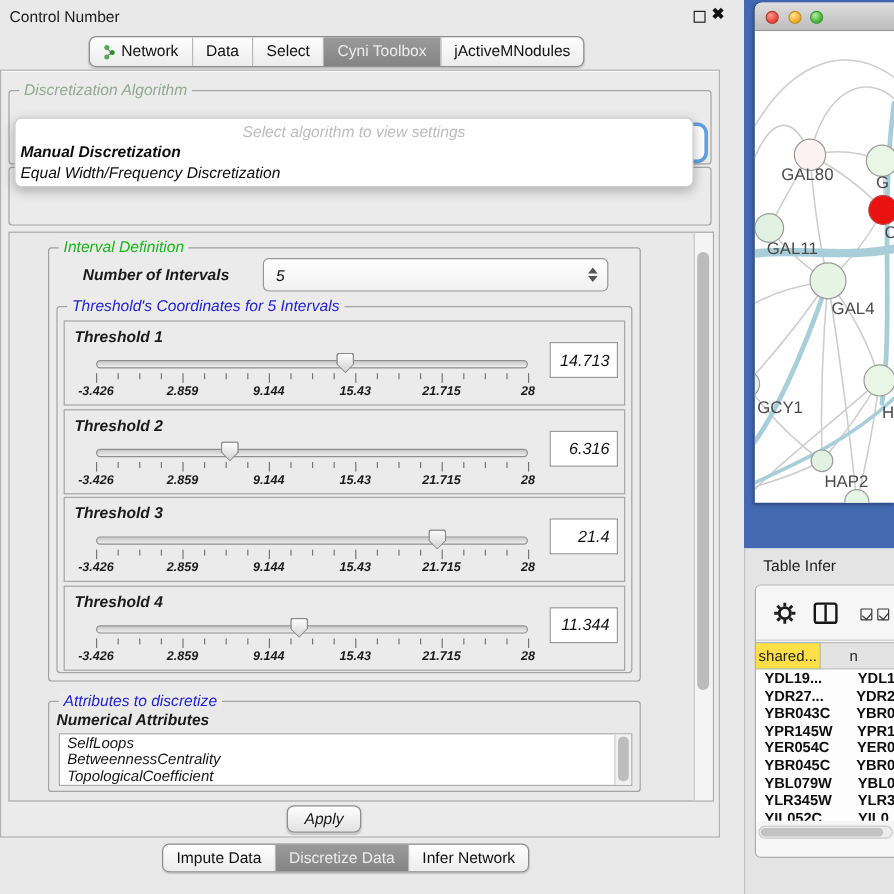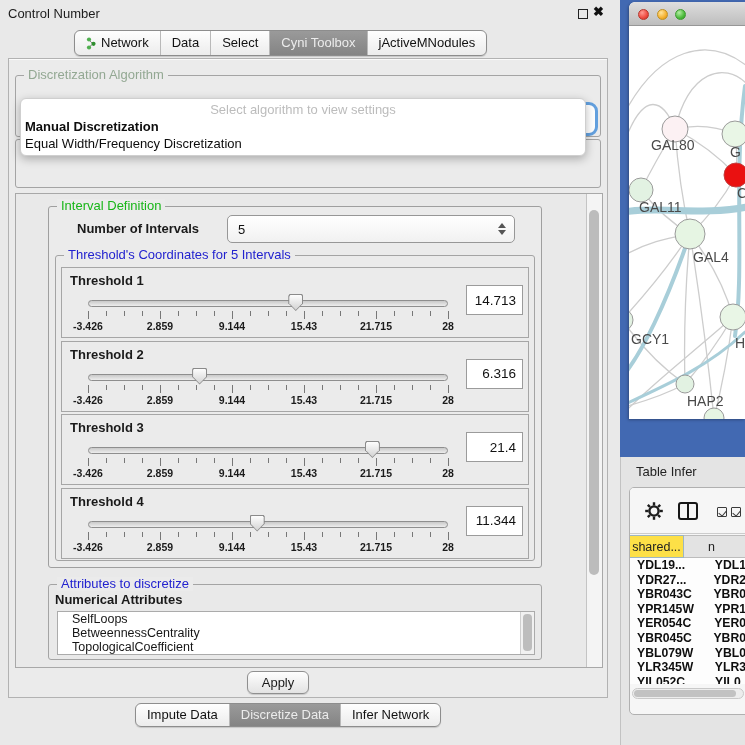--- a/index.html
+++ b/index.html
@@ -14,22 +14,22 @@
   .close-icon{position:absolute;left:593px;top:4px;font-size:13px;font-weight:bold;color:#111;cursor:default;}
 
   .segbar{position:absolute;display:flex;border:1px solid #8d8d8d;border-radius:6px;overflow:hidden;
           background:linear-gradient(#fefefe,#ececec);height:26px;box-shadow:0 1px 1px rgba(0,0,0,.15);}
   .seg{display:flex;align-items:center;gap:5px;padding:0 11px;font-size:13px;line-height:24px;color:#111;
        border-left:1px solid #b9b9b9;white-space:nowrap;}
   .seg:first-child{border-left:none;}
   .seg.sel{background:linear-gradient(#9a9a9a,#848484);color:#ececec;}
   .net-ico{width:10px;height:13px;display:inline-block;}
 
-  .cp-content{position:absolute;left:8px;top:58px;width:600px;height:640px;
-              border:1px solid #b2b2b2;background:#ebebeb;box-shadow:inset 0 1px 0 #fafafa;}
+  .cp-content{position:absolute;left:0;top:58px;width:600px;height:640px;
+              border:1px solid #b2b2b2;background:#ebebeb;box-shadow:inset 0 1px 0 #fafafa;font-style:italic;}
 
   .group{position:absolute;border:1px solid #a4a4a4;border-radius:3px;}
   .group-label{position:absolute;top:-8px;left:8px;background:#ebebeb;padding:0 4px;font-size:13px;line-height:14px;white-space:nowrap;}
   .lbl-green{color:#18b618;}
   .lbl-blue{color:#2222cf;}
   .lbl-dimgreen{color:#93a893;}
 
   .combo{position:absolute;background:linear-gradient(#ffffff,#f1f1f1);border:1px solid #979797;border-radius:5px;
          font-size:13px;display:flex;align-items:center;padding-left:10px;color:#111;}
   .combo .spin{position:absolute;right:8px;top:50%;transform:translateY(-50%);display:flex;flex-direction:column;gap:2px;}
@@ -58,21 +58,21 @@
          clip-path:polygon(8% 0,92% 0,100% 12%,100% 55%,50% 100%,0 55%,0 12%);}
   .thumb::after{content:"";position:absolute;left:1px;top:1px;right:1px;bottom:1px;background:linear-gradient(#fdfdfd,#d2d2d2);
          clip-path:polygon(8% 0,92% 0,100% 12%,100% 55%,50% 100%,0 55%,0 12%);}
   .tick{position:absolute;top:17px;width:1px;background:#777;}
   .ticklbl{position:absolute;top:26px;transform:translateX(-50%);font-size:10.5px;font-weight:bold;color:#1b1b1b;white-space:nowrap;}
   .thr-value{position:absolute;left:404px;top:17px;width:57px;height:30px;background:#fff;border:1px solid #9b9b9b;
              font-size:13.5px;display:flex;align-items:center;justify-content:flex-end;padding-right:6px;color:#111;}
 
   .attr-sub{position:absolute;left:6px;top:7px;font-size:13px;font-weight:bold;}
   .attr-list{position:absolute;left:8px;top:26px;width:478px;height:44px;background:#fff;border:1px solid #ababab;overflow:hidden;}
-  .attr-item{font-size:12.5px;line-height:14px;padding-left:14px;color:#161616;white-space:nowrap;}
+  .attr-item{font-size:12.5px;line-height:14px;padding-left:6px;color:#161616;white-space:nowrap;}
   .list-scroll{position:absolute;right:0;top:0;bottom:0;width:14px;background:#f1f1f1;border-left:1px solid #cfcfcf;}
   .list-thumb{position:absolute;left:2px;top:2px;width:9px;height:37px;background:#bdbdbd;border-radius:4px;}
 
   .apply-btn{position:absolute;left:238px;top:612px;width:62px;height:23px;border:1px solid #8f8f8f;border-radius:6px;
              background:linear-gradient(#fefefe,#e3e3e3);font-size:13px;display:flex;align-items:center;justify-content:center;
              box-shadow:0 1px 1px rgba(0,0,0,.15);}
 
   
   .desktop{position:absolute;left:620px;top:0;width:125px;height:457px;background:#4269b2;}
   .net-window{position:absolute;left:9px;top:2px;width:116px;height:417px;background:#fff;border-radius:6px 0 0 0;

